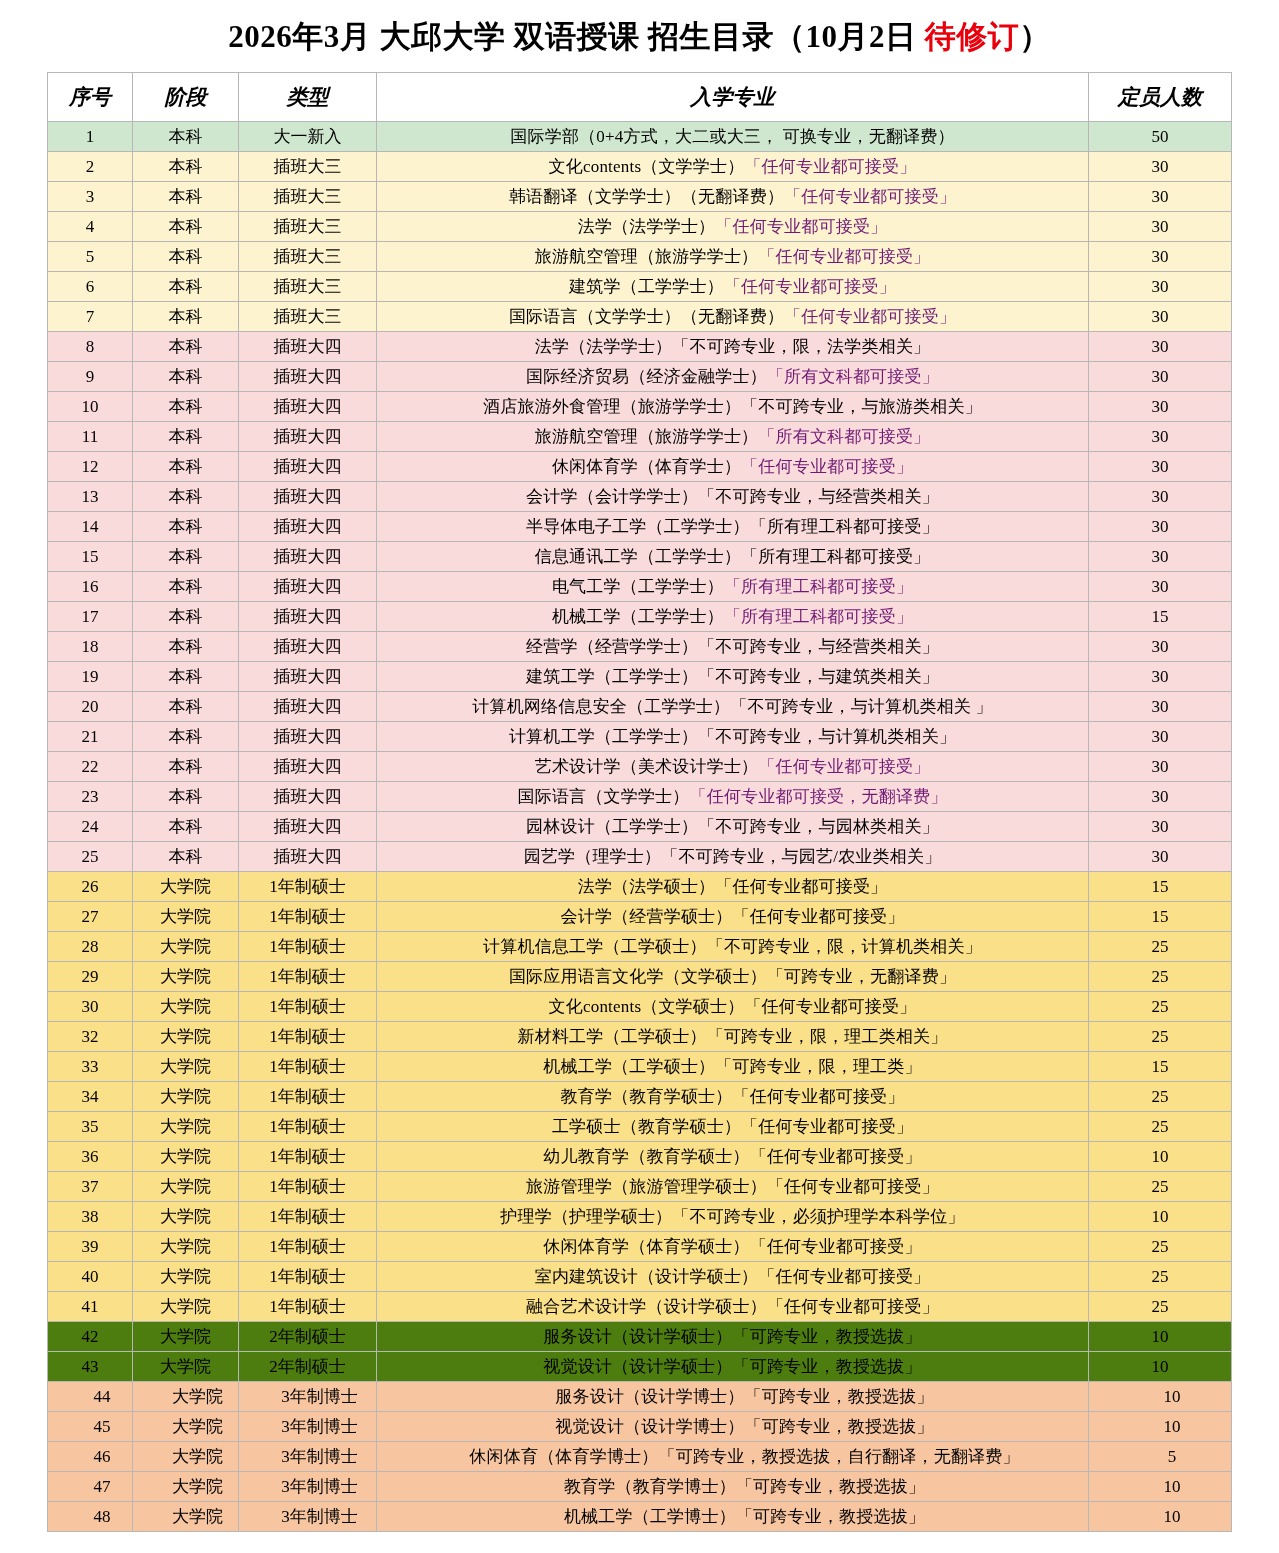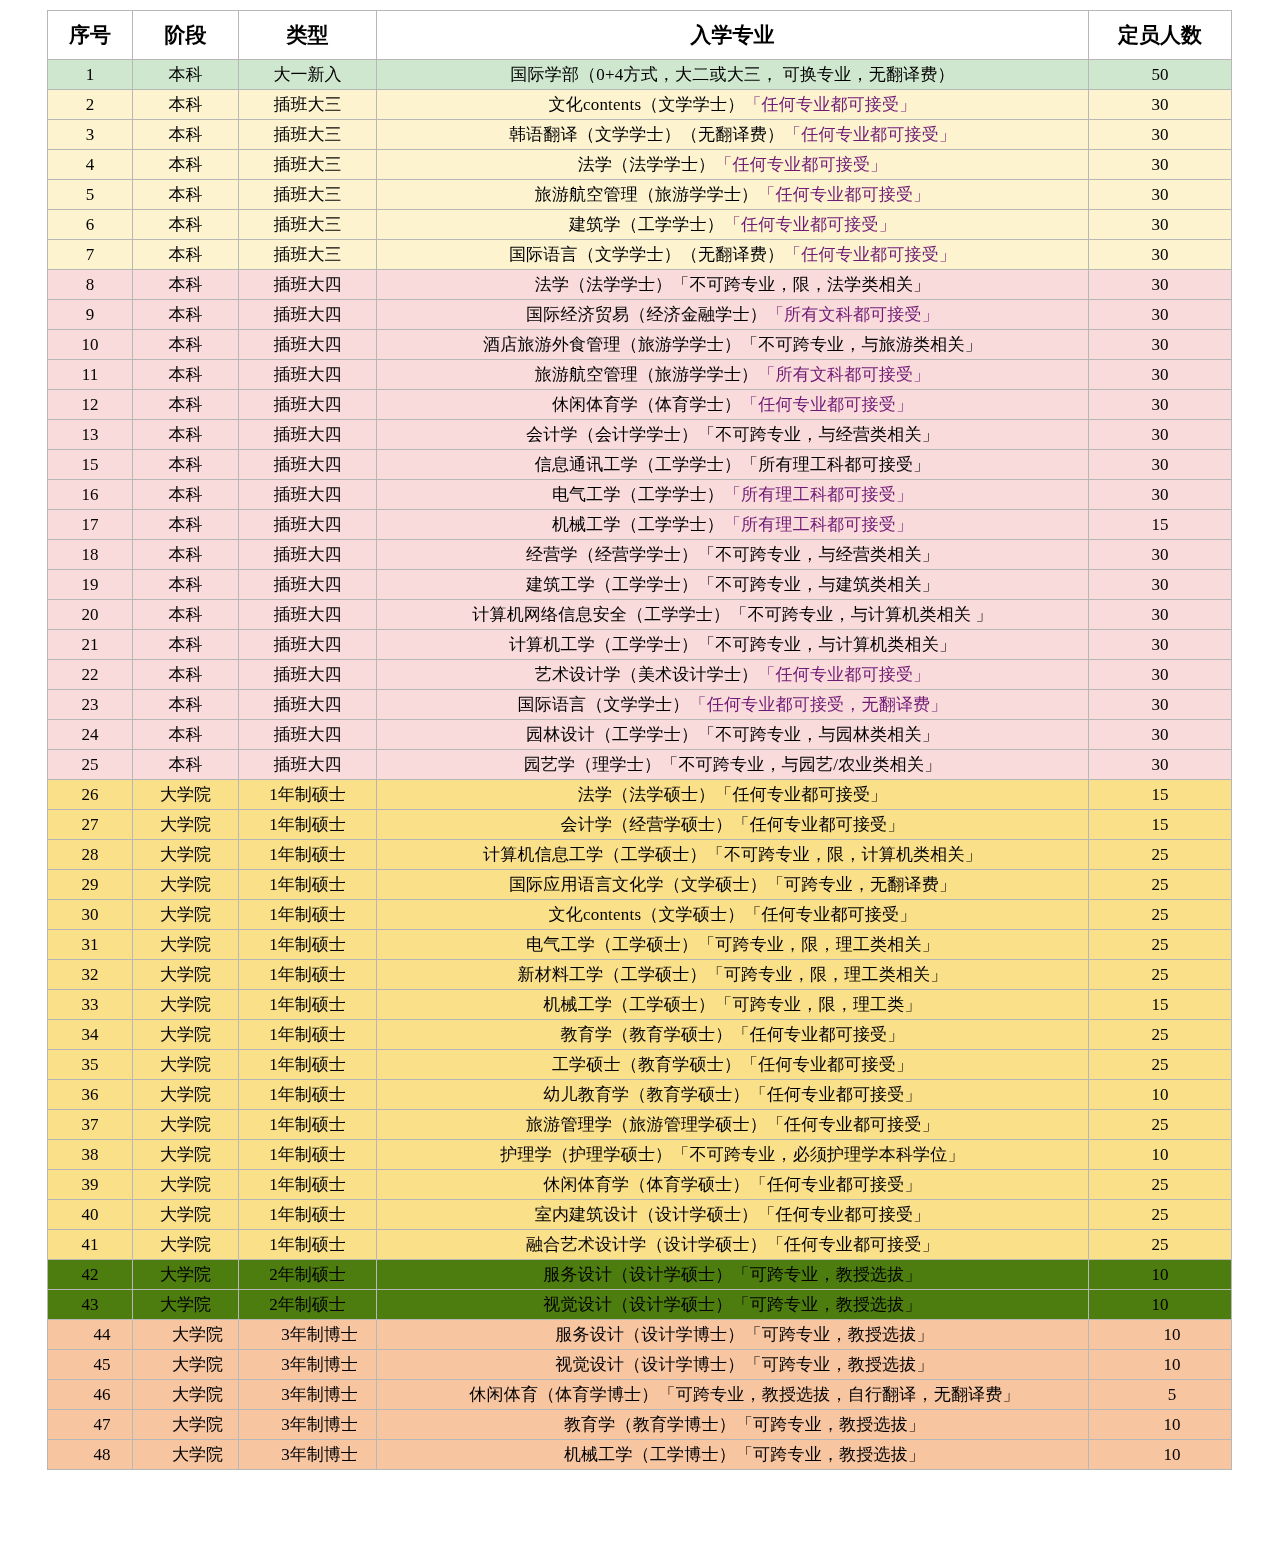--- a/index.html
+++ b/index.html
@@ -44,20 +44,21 @@
     line-height: 29px;
     overflow: hidden;
     white-space: nowrap;
   }
   table.catalog thead th {
     height: 48px;
     line-height: 48px;
     font-size: 21px;
     font-weight: bold;
     background: #ffffff;
+    font-style: italic;
   }
   col.c-no    { width: 85px; }
   col.c-stage { width: 106px; }
   col.c-type  { width: 138px; }
   col.c-major { width: 712px; }
   col.c-quota { width: 143px; }
 
   td.major {
     font-size: 17.5px;
     letter-spacing: 0.2px;
@@ -70,20 +71,23 @@
   tr.pink   td { background: #fadbdb; }
   tr.gold   td { background: #fbe08a; }
   tr.white  td { background: #4d7c0f; }
   tr.orange td { background: #f7c5a0; padding-left: 24px; }
 </style>
 </head>
 <body>
 
 <div class="page">
 
+  <div class="title">
+    <span>2026年3月 大邱大学 双语授课 招生目录（10月2日 </span><span class="red">待修订</span><span>）</span>
+  </div>
 
   <table class="catalog">
     <colgroup>
       <col class="c-no">
         <col class="c-stage">
         <col class="c-type">
         <col class="c-major">
         <col class="c-quota">
     </colgroup>
     <thead>
@@ -181,20 +185,27 @@
           <td>30</td>
         </tr>
         <tr class="pink">
           <td>13</td>
           <td>本科</td>
           <td>插班大四</td>
           <td class="major"><span>会计学（会计学学士）「不可跨专业，与经营类相关」</span></td>
           <td>30</td>
         </tr>
         <tr class="pink">
+          <td>14</td>
+          <td>本科</td>
+          <td>插班大四</td>
+          <td class="major"><span>半导体电子工学（工学学士）「所有理工科都可接受」</span></td>
+          <td>30</td>
+        </tr>
+        <tr class="pink">
           <td>15</td>
           <td>本科</td>
           <td>插班大四</td>
           <td class="major"><span>信息通讯工学（工学学士）「所有理工科都可接受」</span></td>
           <td>30</td>
         </tr>
         <tr class="pink">
           <td>16</td>
           <td>本科</td>
           <td>插班大四</td>
@@ -290,27 +301,20 @@
           <td>大学院</td>
           <td>1年制硕士</td>
           <td class="major"><span>国际应用语言文化学（文学硕士）「可跨专业，无翻译费」</span></td>
           <td>25</td>
         </tr>
         <tr class="gold">
           <td>30</td>
           <td>大学院</td>
           <td>1年制硕士</td>
           <td class="major"><span>文化contents（文学硕士）「任何专业都可接受」</span></td>
-          <td>25</td>
-        </tr>
-        <tr class="gold">
-          <td>31</td>
-          <td>大学院</td>
-          <td>1年制硕士</td>
-          <td class="major"><span>电气工学（工学硕士）「可跨专业，限，理工类相关」</span></td>
           <td>25</td>
         </tr>
         <tr class="gold">
           <td>32</td>
           <td>大学院</td>
           <td>1年制硕士</td>
           <td class="major"><span>新材料工学（工学硕士）「可跨专业，限，理工类相关」</span></td>
           <td>25</td>
         </tr>
         <tr class="gold">

